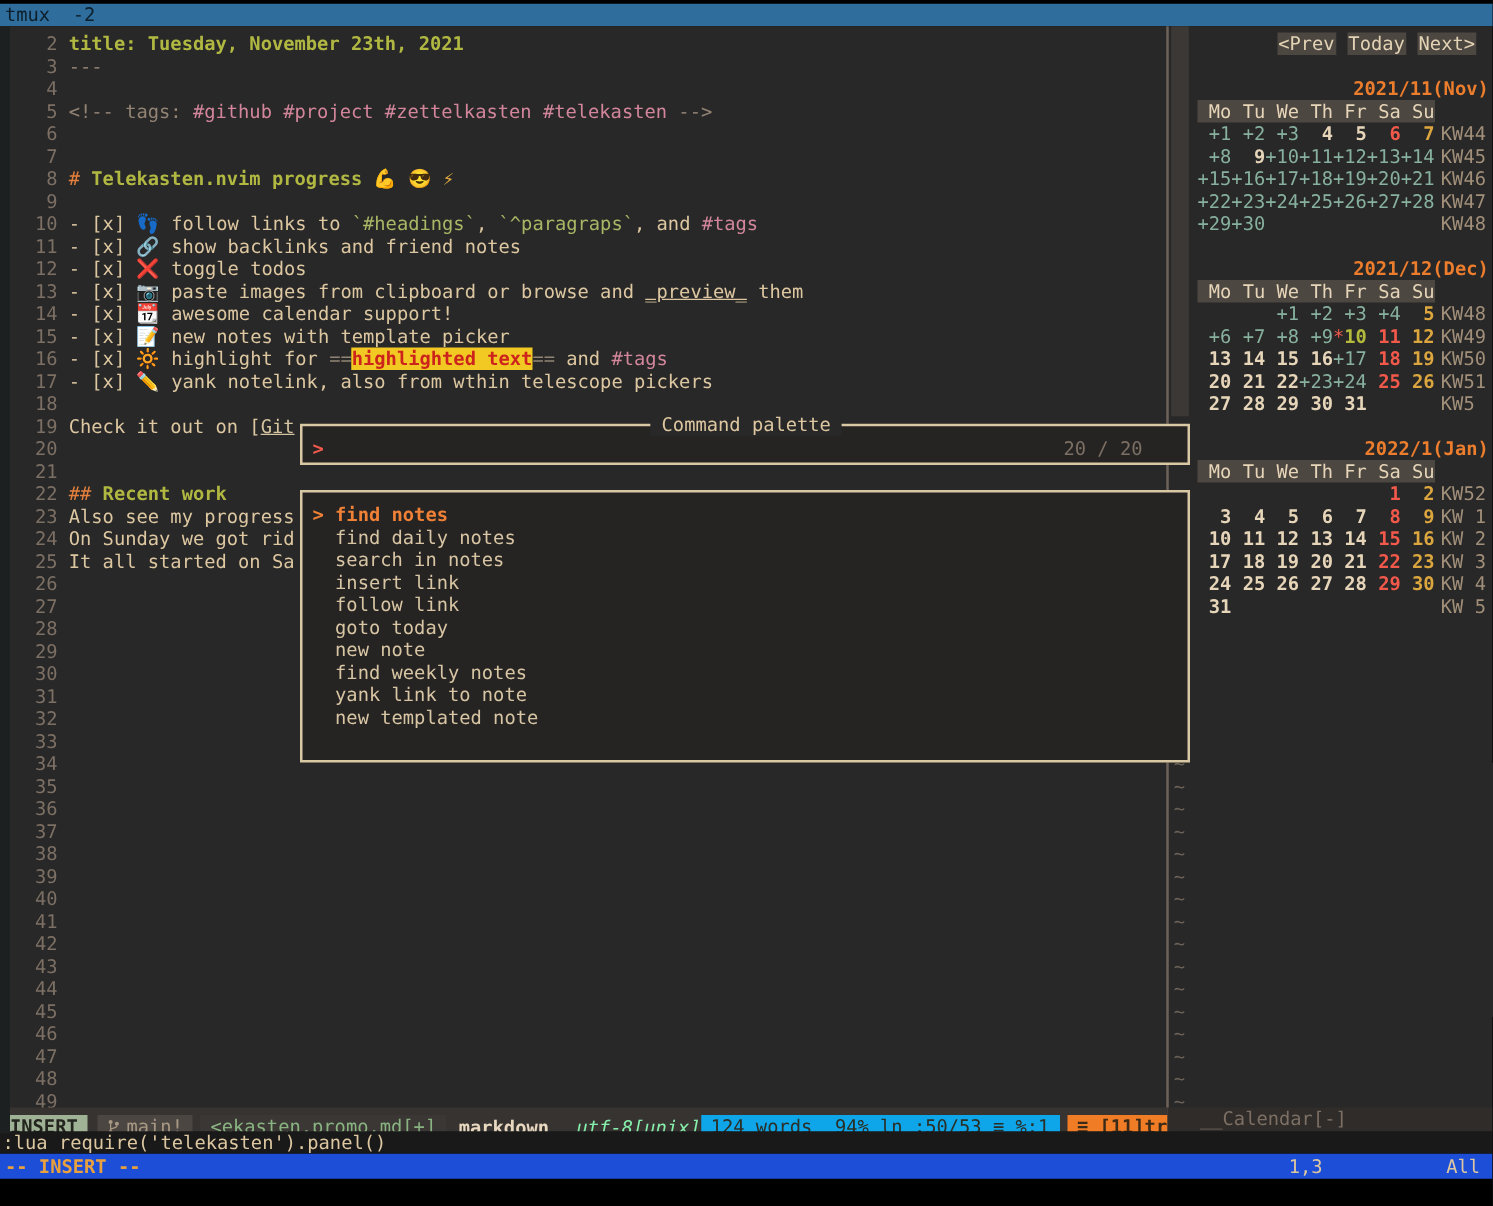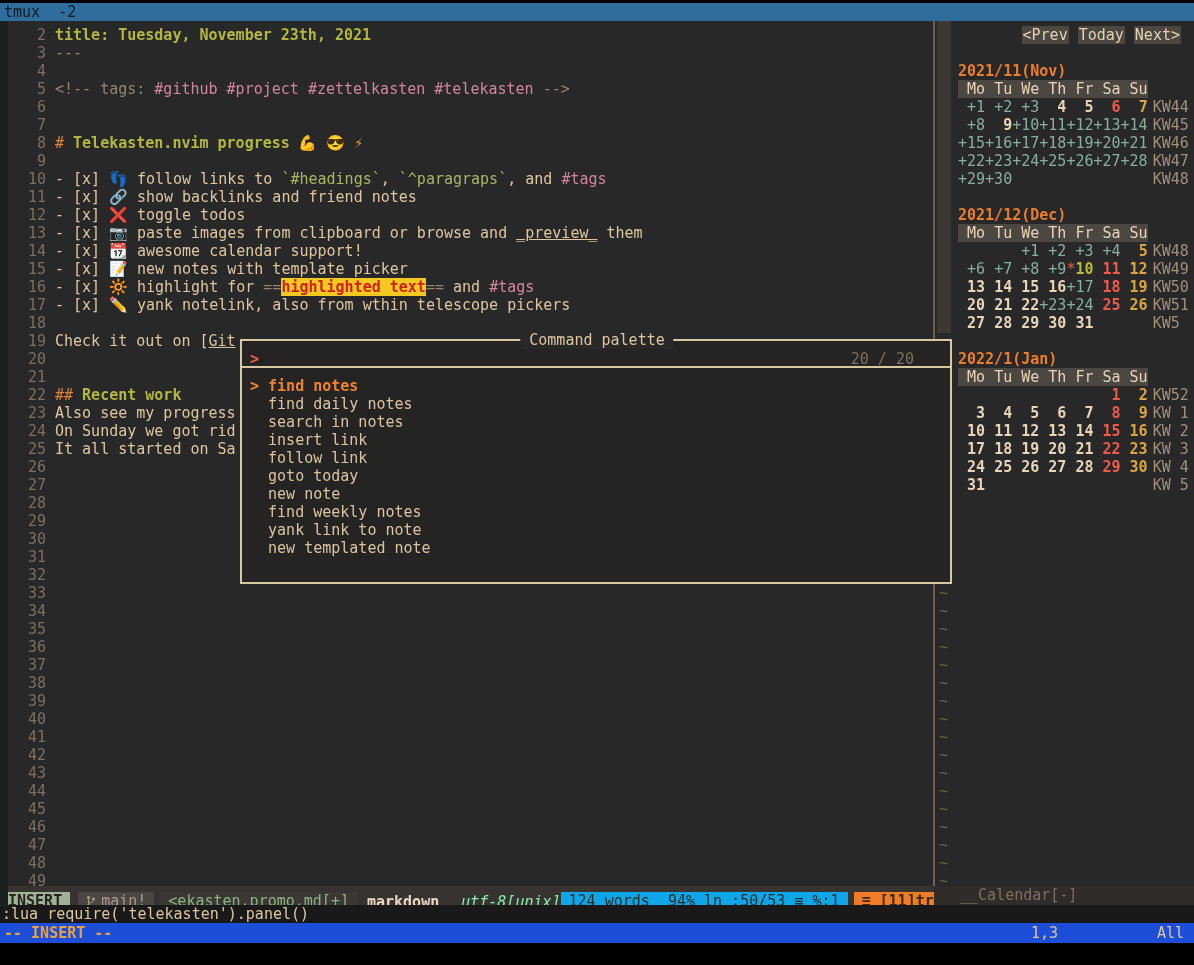--- a/index.html
+++ b/index.html
@@ -33,39 +33,39 @@
   .c-eyellow{color:#dca63f}.c-eorange{color:#e5803c}
   
   #vsep{position:absolute;left:933px;top:0;width:2px;height:886px;background:#6e6258;}
   #cal-scroll{position:absolute;left:937px;top:0;width:14px;height:312px;background:#3c3836;}
   
   #cal-window{position:absolute;left:936px;top:0;width:258px;height:886px;overflow:hidden;padding-top:5px;box-sizing:border-box;}
   .cal-row{height:18px;white-space:pre;padding-left:22px;width:233px;}
   #cal-nav{display:flex;justify-content:flex-end;gap:9px;padding-right:5px;width:250px;box-sizing:border-box;}
   .nav-chip{background:#4d4742;color:#e3d3b5;padding:0 1px;}
   .cal-blank{height:18px;}
-  .month-title{color:#ec7d2d;font-weight:bold;text-align:left;height:18px;width:233px;padding-left:22px;white-space:pre;}
+  .month-title{color:#ec7d2d;font-weight:bold;text-align:right;height:18px;width:233px;padding-left:22px;white-space:pre;}
   .dow-bg{background:#4d4742;color:#e6d5b8;display:inline-block;}
   .cell{display:inline-block;width:27.1px;text-align:right;white-space:pre;}
   .c-m{color:#87b09e}
   .c-d{color:#e6d5b8;font-weight:bold}
   .c-sa{color:#f2594b;font-weight:bold}
   .c-su{color:#dca63f;font-weight:bold}
   .c-td{color:#b4ba3c;font-weight:bold}
   .c-st{color:#f2594b}
   .kw{color:#a18f79;margin-left:5px;}
   .tilde{height:18px;color:#6a6157;padding-left:3px;}
   
   #palette-prompt-box{position:absolute;left:240px;top:339px;width:712px;height:33px;
       border:2px solid #d9c8a4;background:#262423;box-sizing:border-box;z-index:10;}
   #palette-title{position:absolute;left:50%;top:331px;transform:translateX(-50%);
       background:#282828;padding:0 9px;color:#ddc7a1;z-index:11;white-space:pre;}
   #prompt-char{position:absolute;left:8px;top:9px;color:#f2594b;font-weight:bold;}
   #palette-counter{position:absolute;right:36px;top:9px;color:#7c6f64;white-space:pre;}
-  #palette-results{position:absolute;left:240px;top:366px;width:712px;height:218px;
+  #palette-results{position:absolute;left:240px;top:392px;width:712px;height:218px;
       border:2px solid #d9c8a4;background:#262423;box-sizing:border-box;z-index:10;
       padding:9px 0 0 8px;overflow:hidden;}
   .pal-item{height:18px;white-space:pre;color:#d7c5a3;}
   .pal-sel{color:#ef8136;font-weight:bold;}
   
   #statusline{position:absolute;left:0;top:886px;width:934px;height:31px;background:#373330;
       display:flex;align-items:center;white-space:pre;overflow:hidden;}
   .seg{display:inline-block;padding:0 8px;height:19px;line-height:19px;}
   .seg-mode{background:#9fb295;color:#23251e;font-weight:bold;}
   .seg-branch{background:#4c4642;color:#a89984;margin-left:8px;display:inline-flex;align-items:center;gap:5px;}

